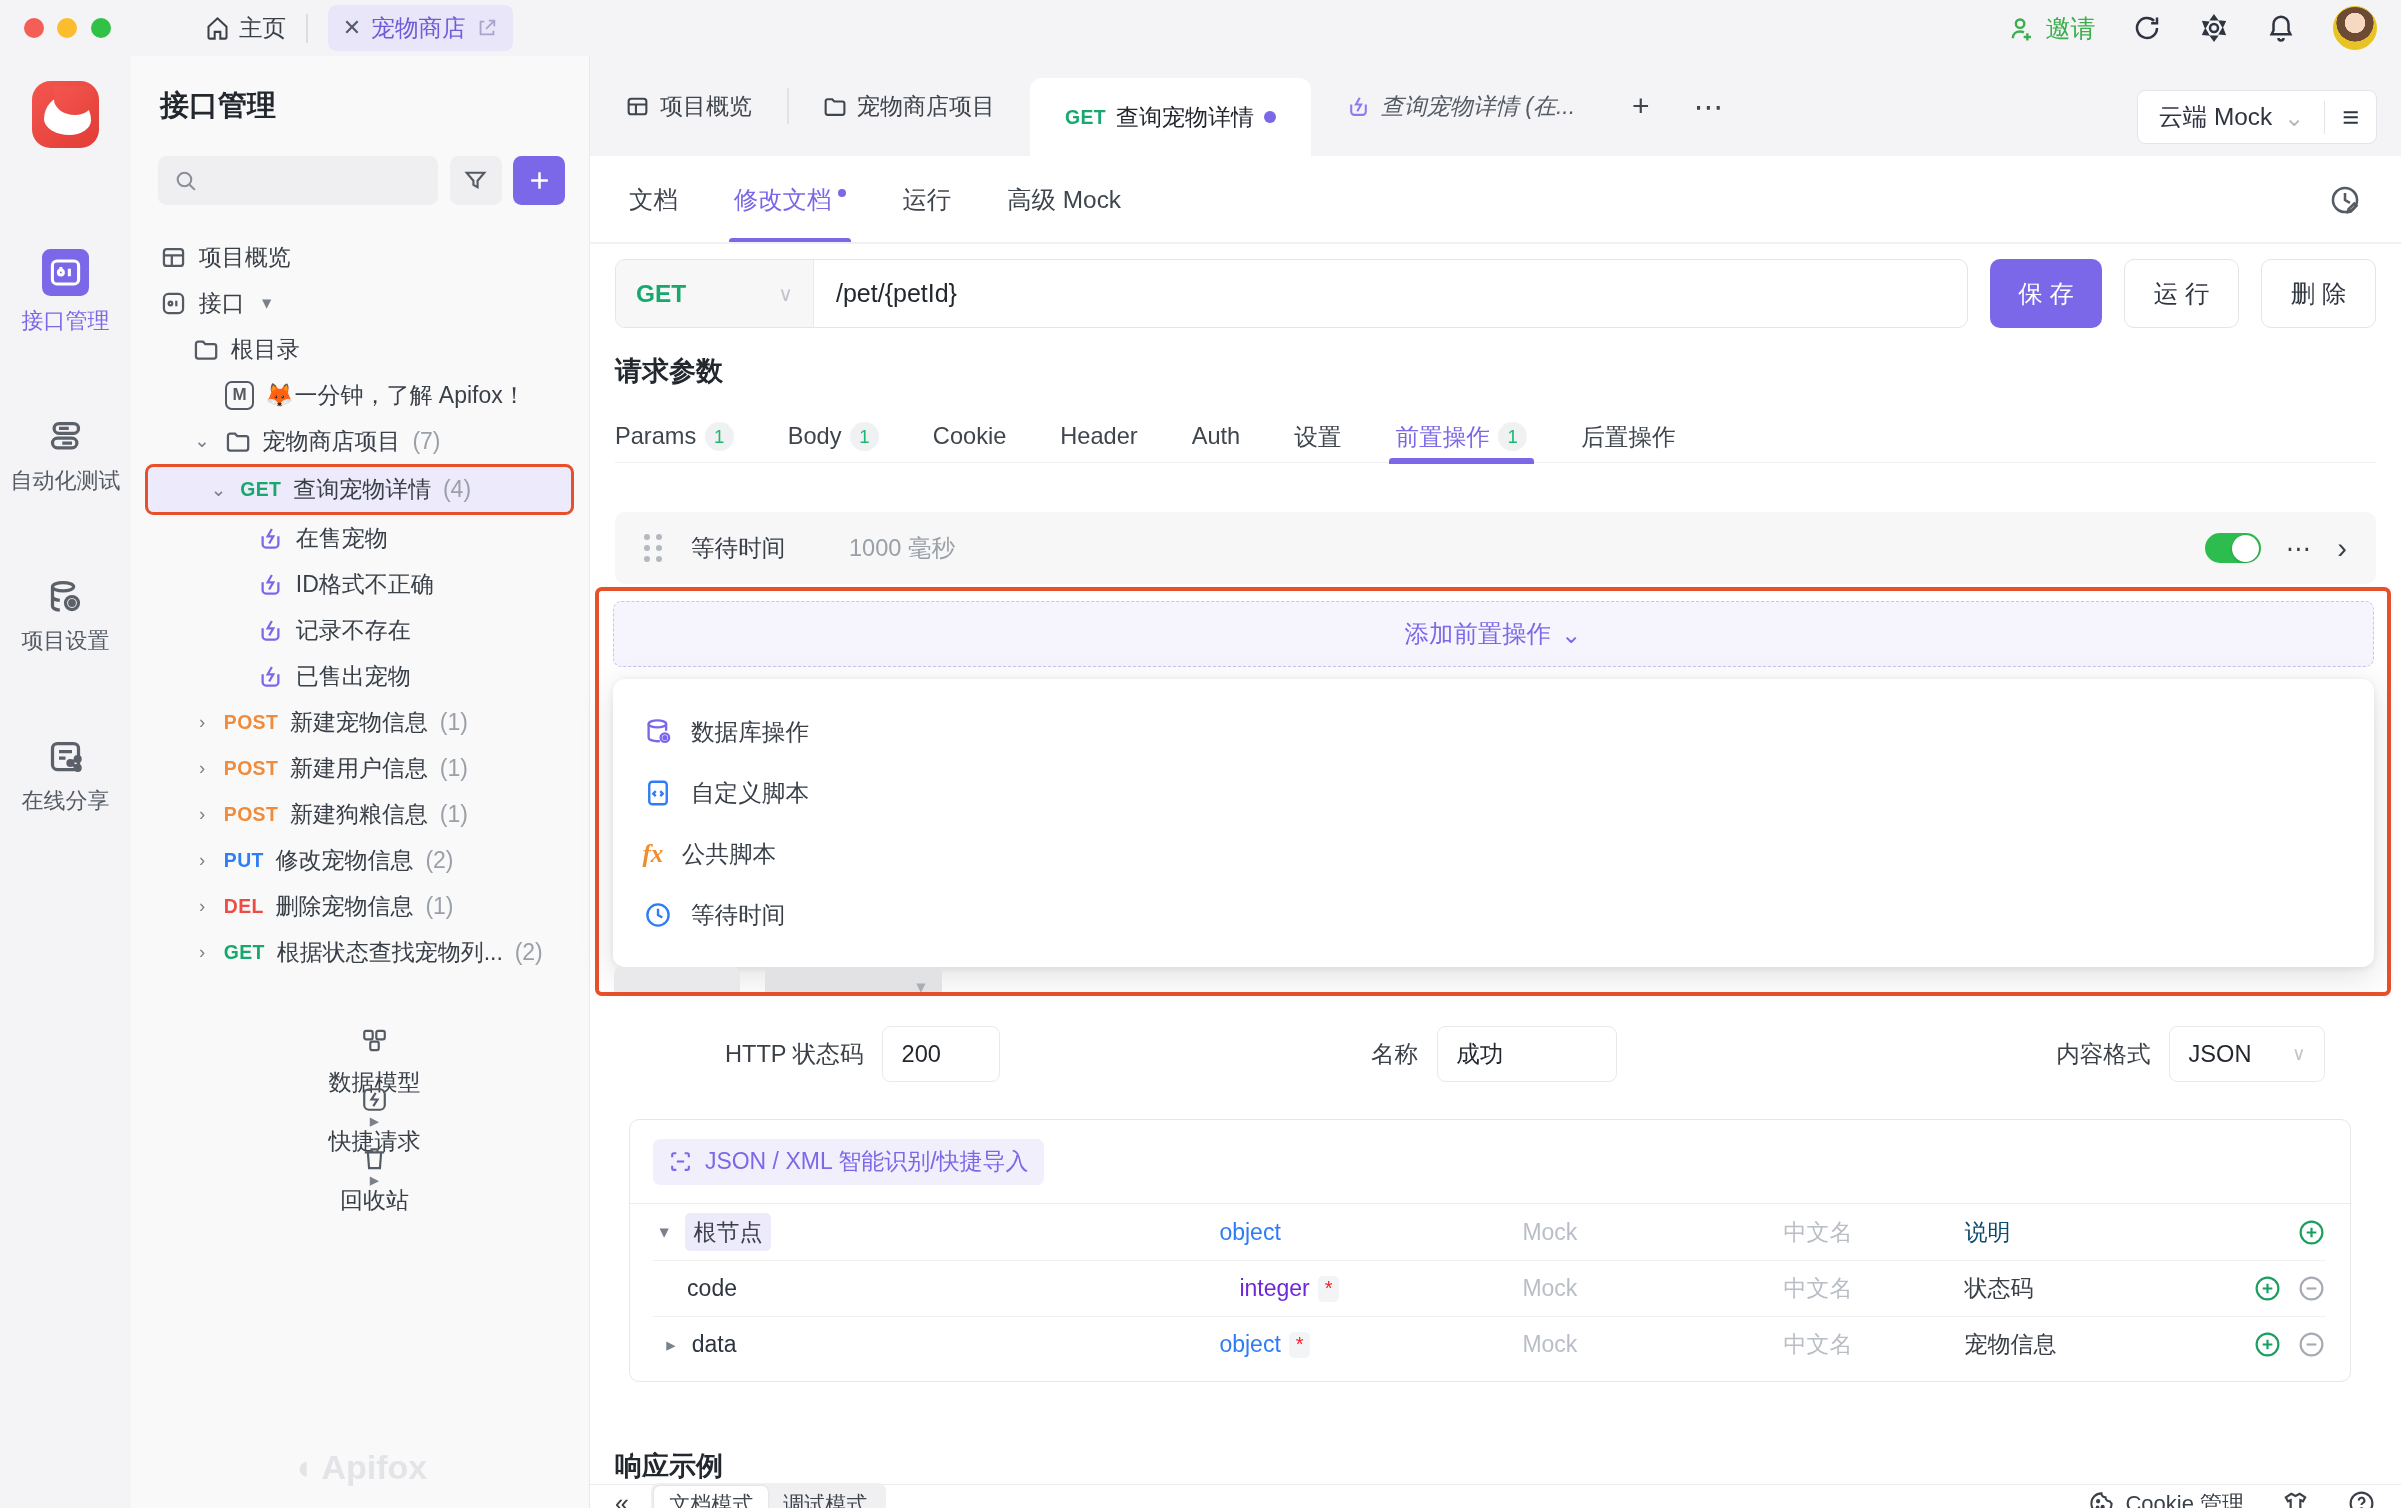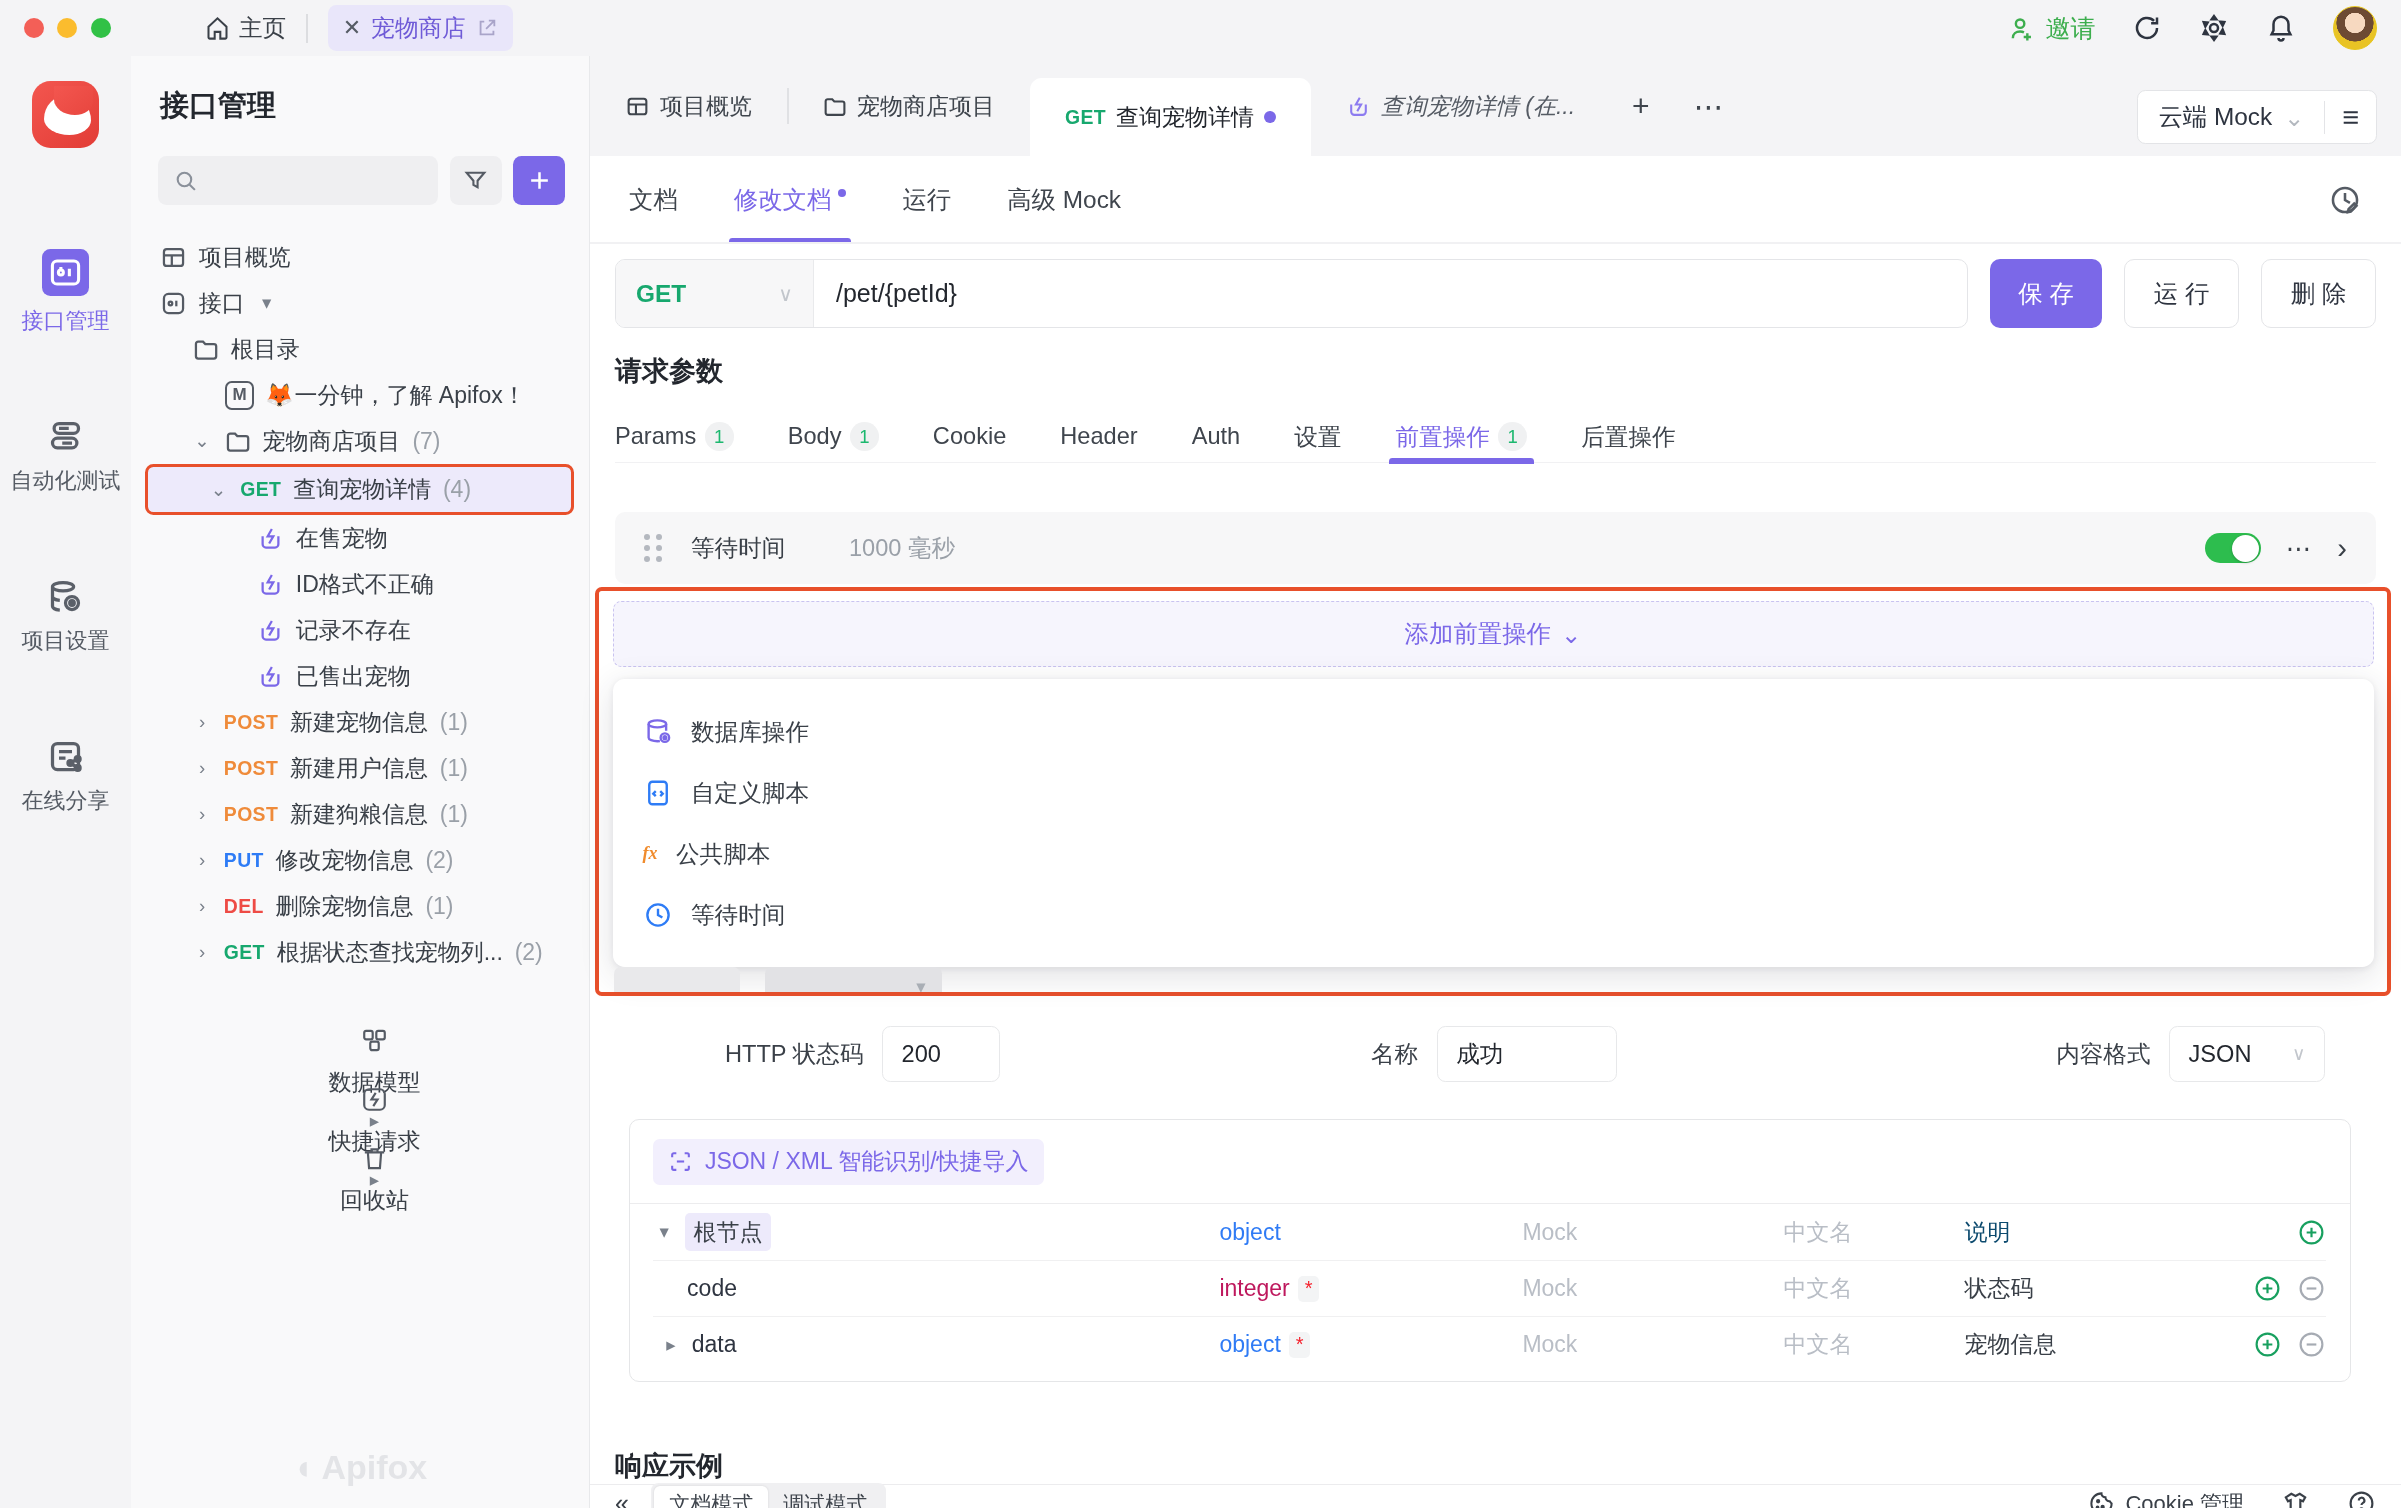--- a/index.html
+++ b/index.html
@@ -117,21 +117,21 @@
   .toggle { width:56px; height:30px; border-radius:15px; background:#2dbd4e; position:relative; }
   .toggle::after{content:""; position:absolute; right:1.7px; top:1.7px; width:27px; height:27px; border-radius:50%; background:#fff; box-shadow:0 0.8px 2.5px rgba(0,0,0,.25);}
   .more-dots { color:#3a4048; font-size:25px; letter-spacing:1.7px; }
   .chev-r { color:#3a4048; font-size:29px; }
 
   
   .red-zone { margin:3.4px -15px 0 -20px; border:4.2px solid #e8502b; border-radius:6.7px; padding:10px 13.5px 0 13.5px; position:relative; background:transparent; }
   .add-pre { height:66px; border:1.7px dashed #c9c3f0; background:#f6f5fd; border-radius:8.4px; display:flex; align-items:center; justify-content:center; gap:10px; color:#7b68e8; font-size:24.4px; }
   .menu-panel { margin-top:11.8px; background:#fff; border-radius:11.8px; box-shadow:0 8.4px 34px rgba(40,44,60,.14), 0 1.7px 6.7px rgba(40,44,60,.08); padding:22px 0; }
   .menu-item { display:flex; align-items:center; gap:18.5px; height:61px; padding:0 30px; font-size:23.6px; color:#3a4048; }
-  .fx { color:#f08c2e; font-style:italic; font-weight:bold; font-size:18px; font-family:"Liberation Serif",serif; }
+  .fx { color:#f08c2e; font-style:italic; font-weight:bold; font-size:25px; font-family:"Liberation Serif",serif; }
   .hidden-strip { height:25px; margin:0 1.7px; display:flex; align-items:center; gap:25px; overflow:hidden; color:#b6bac0;}
   .hs-box { width:126px; height:39px; background:#e9e9eb; border-radius:6.7px 6.7px 0 0; margin-top:13.5px;}
   .hs-box.w2{width:177px; background:#e2e2e5;}
   .hs-chev{color:#a9aeb5; font-size:18.5px; margin-left:-51px; margin-top:15px;}
 
   
   .status-row { display:flex; align-items:center; margin-top:30px; padding-left:110px; }
   .f-label { font-size:23.6px; color:#3a4048; margin-right:18.5px; }
   .f-input { height:56px; border:0.8px solid #e7e8ea; border-radius:8.4px; display:flex; align-items:center; padding:0 18.5px; font-size:23.6px; color:#23272e; background:#fff; }
   .grp { display:flex; align-items:center; }
@@ -146,21 +146,21 @@
   .schema-div { border-top:0.8px solid #ececee; margin:18.5px -23.6px 0 -23.6px; }
   .srow { display:flex; align-items:center; height:56px; font-size:23px; }
   .srow + .srow { border-top:0.8px solid #f0f0f1; }
   .c-name { flex:1; display:flex; align-items:center; gap:10px; }
   .c-type { width:303px; display:flex; align-items:center; gap:8.4px; }
   .c-mock { width:261px; color:#b9bec6; }
   .c-cn { width:181px; color:#b9bec6; }
   .c-desc { width:261px; color:#3a4048; }
   .c-desc.ph { color:#0c4a6e; }
   .c-act { width:101px; display:flex; align-items:center; gap:15px; justify-content:flex-end; }
-  .t-obj { color:#2f7bf5; } .t-int { color:#be185d; }
+  .t-obj { color:#2f7bf5; } .t-int { color:#6d28d9;margin-left:20px; }
   .req-star { color:#f5222d; background:#f3f4f5; border-radius:5px; padding:1.7px 6.7px; font-size:20px; }
   .root-chip { background:#edeafb; border-radius:5px; padding:3.4px 8.4px; color:#3a4048; }
   .s-caret { color:#7a818b; font-size:18.5px; width:22px; text-align:center; }
   .name-ind { padding-left:34px; }
 
   
   .main-footer { height:39px; border-top:1.7px solid #ececee; display:flex; align-items:center; padding:0 25px; gap:22px; background:#fff; flex:none;}
   .collapse { color:#3a4048; font-size:25px; }
   .seg { display:flex; background:#f0f0f2; border-radius:7.6px; padding:3.4px; }
   .seg-item { font-size:21px; color:#3f454d; padding:3.4px 15px; border-radius:5.9px; }

